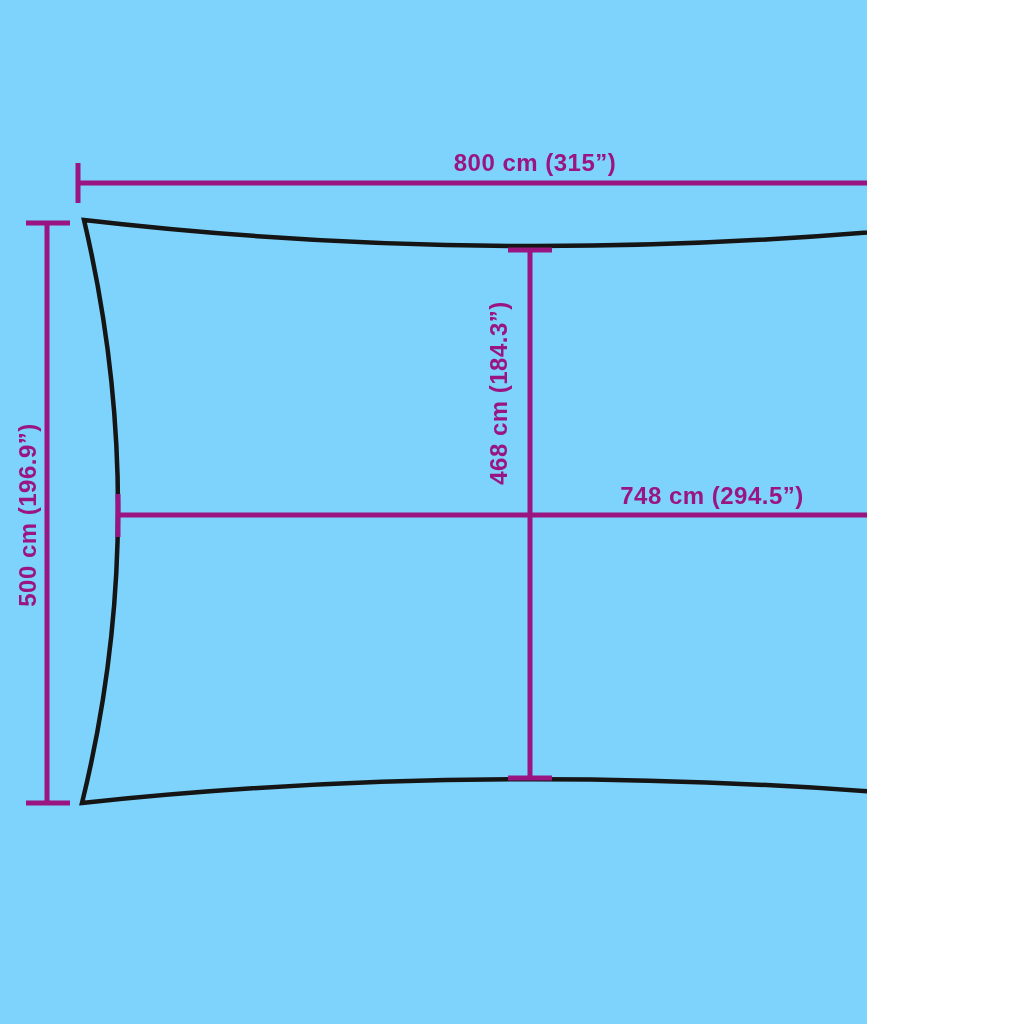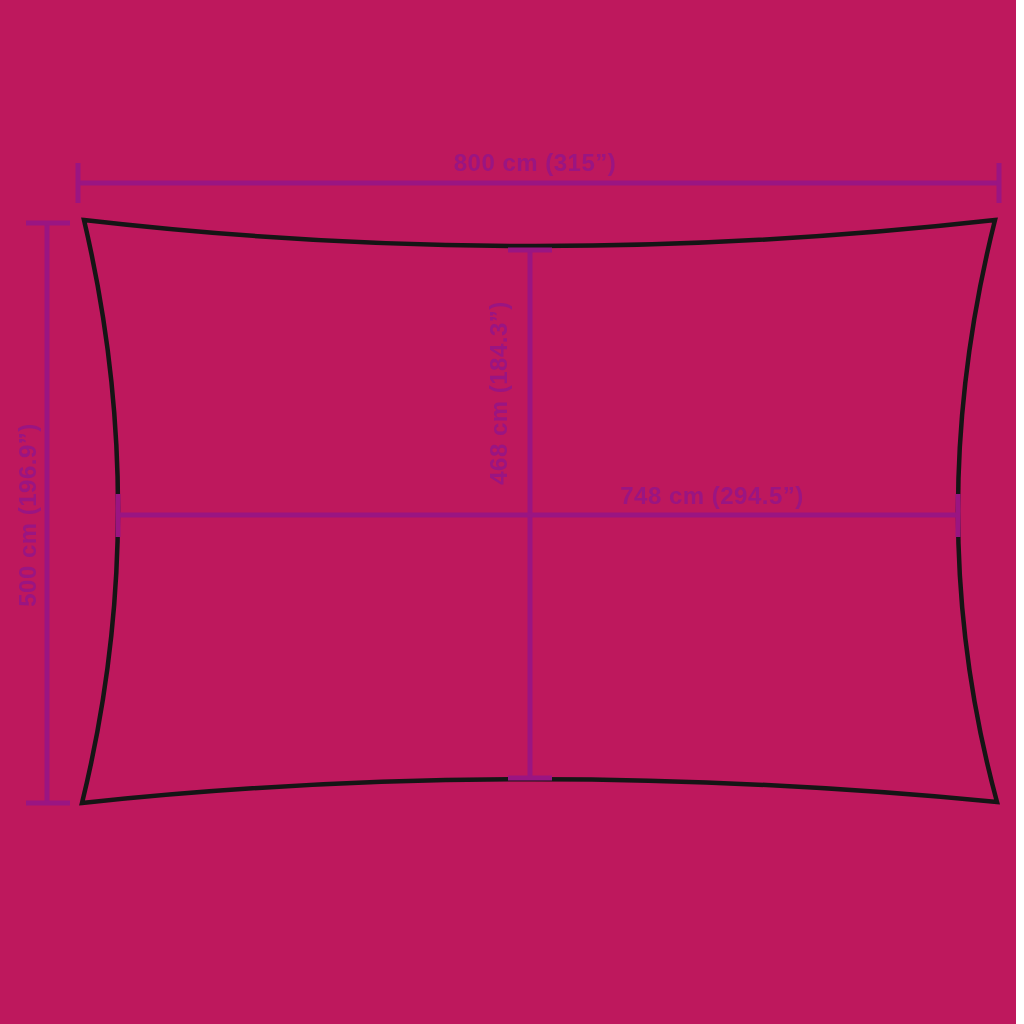--- a/index.html
+++ b/index.html
@@ -2,23 +2,23 @@
 <html><head>
 <meta charset="utf-8">
 <style>
   html, body {
     margin: 0;
     padding: 0;
     background: #ffffff;
   }
   .stage {
     position: relative;
-    width: 1016px;
+    width: 867px;
     height: 1024px;
-    background: #be185d;
+    background: #7dd3fc;
     overflow: hidden;
     font-family: "Liberation Sans", sans-serif;
   }
   svg {
     display: block;
     width: 1024px;
     height: 1024px;
   }
   .dim-text {
     font-family: "Liberation Sans", sans-serif;

